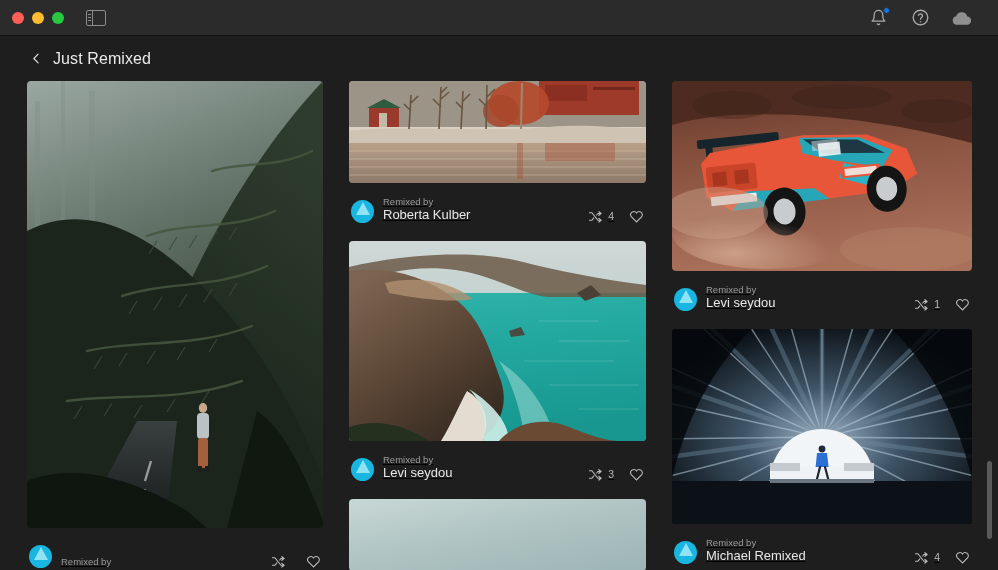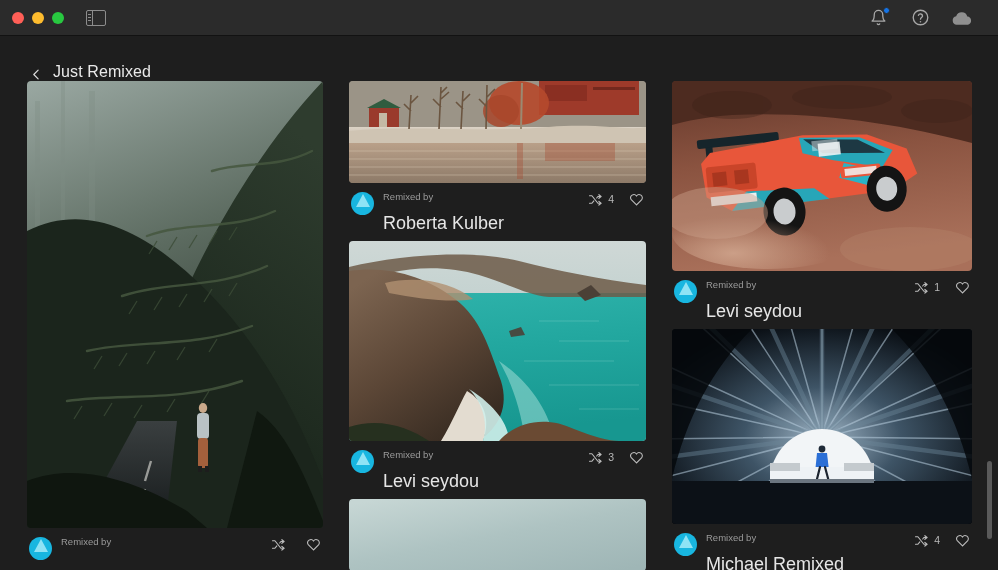--- a/index.html
+++ b/index.html
@@ -48,21 +48,21 @@
   .tb-icon svg { display:block; }
   .badge {
     position:absolute; top:-1px; right:-2px;
     width:7px; height:7px; border-radius:50%;
     background:#1473e6; border:1px solid #2b2b2b;
   }
 
   
   .header {
     height:45px; flex:0 0 45px;
-    display:flex; align-items:flex-end;
+    display:flex; align-items:center;
     padding-left:30px;
   }
   .back-chev {
     width:14px; height:14px; margin-right:9px;
     cursor:pointer; display:flex; align-items:center;
   }
   .page-title {
     color:#e9e9e9; font-size:16px; letter-spacing:.1px;
   }
 
@@ -78,41 +78,42 @@
   .col-right{ width:300px; }
 
   .card { display:flex; flex-direction:column; }
   .thumb {
     width:100%; border-radius:4px; overflow:hidden;
     position:relative; background:#111;
   }
   .thumb > svg { display:block; width:100%; height:100%; }
 
   .meta {
-    display:flex; align-items:flex-start;
+    display:flex; align-items:flex-end;
     padding:9px 2px 0 2px;
     height:40px;
+    text-decoration:underline;
   }
   .avatar {
     width:23px; height:23px; border-radius:50%;
     flex:0 0 23px; margin-right:9px;
     position:relative; overflow:hidden;
     background:#18b6e0;
   }
   .avatar .wedge {
     position:absolute; left:50%; top:7%;
     width:0; height:0;
     border-left:7px solid transparent;
     border-right:7px solid transparent;
     border-bottom:13px solid #8fe3f5;
     transform:translateX(-50%);
   }
   .meta-text { display:flex; flex-direction:column; line-height:1.15; }
   .meta-label { color:#9b9b9b; font-size:9.5px; }
-  .meta-name  { color:#e6e6e6; font-size:18px; margin-top:10px; }
+  .meta-name  { color:#e6e6e6; font-size:13px; margin-top:0; }
   .meta-spacer{ flex:1; }
   .actions { display:flex; align-items:center; gap:15px; }
   .act { display:flex; align-items:center; gap:5px; cursor:pointer; }
   .act-count { color:#b9b9b9; font-size:10.5px; }
 
   
   .scrollbar {
     position:absolute; right:6px; top:380px;
     width:5px; height:78px; border-radius:3px;
     background:#5a5a5a;

